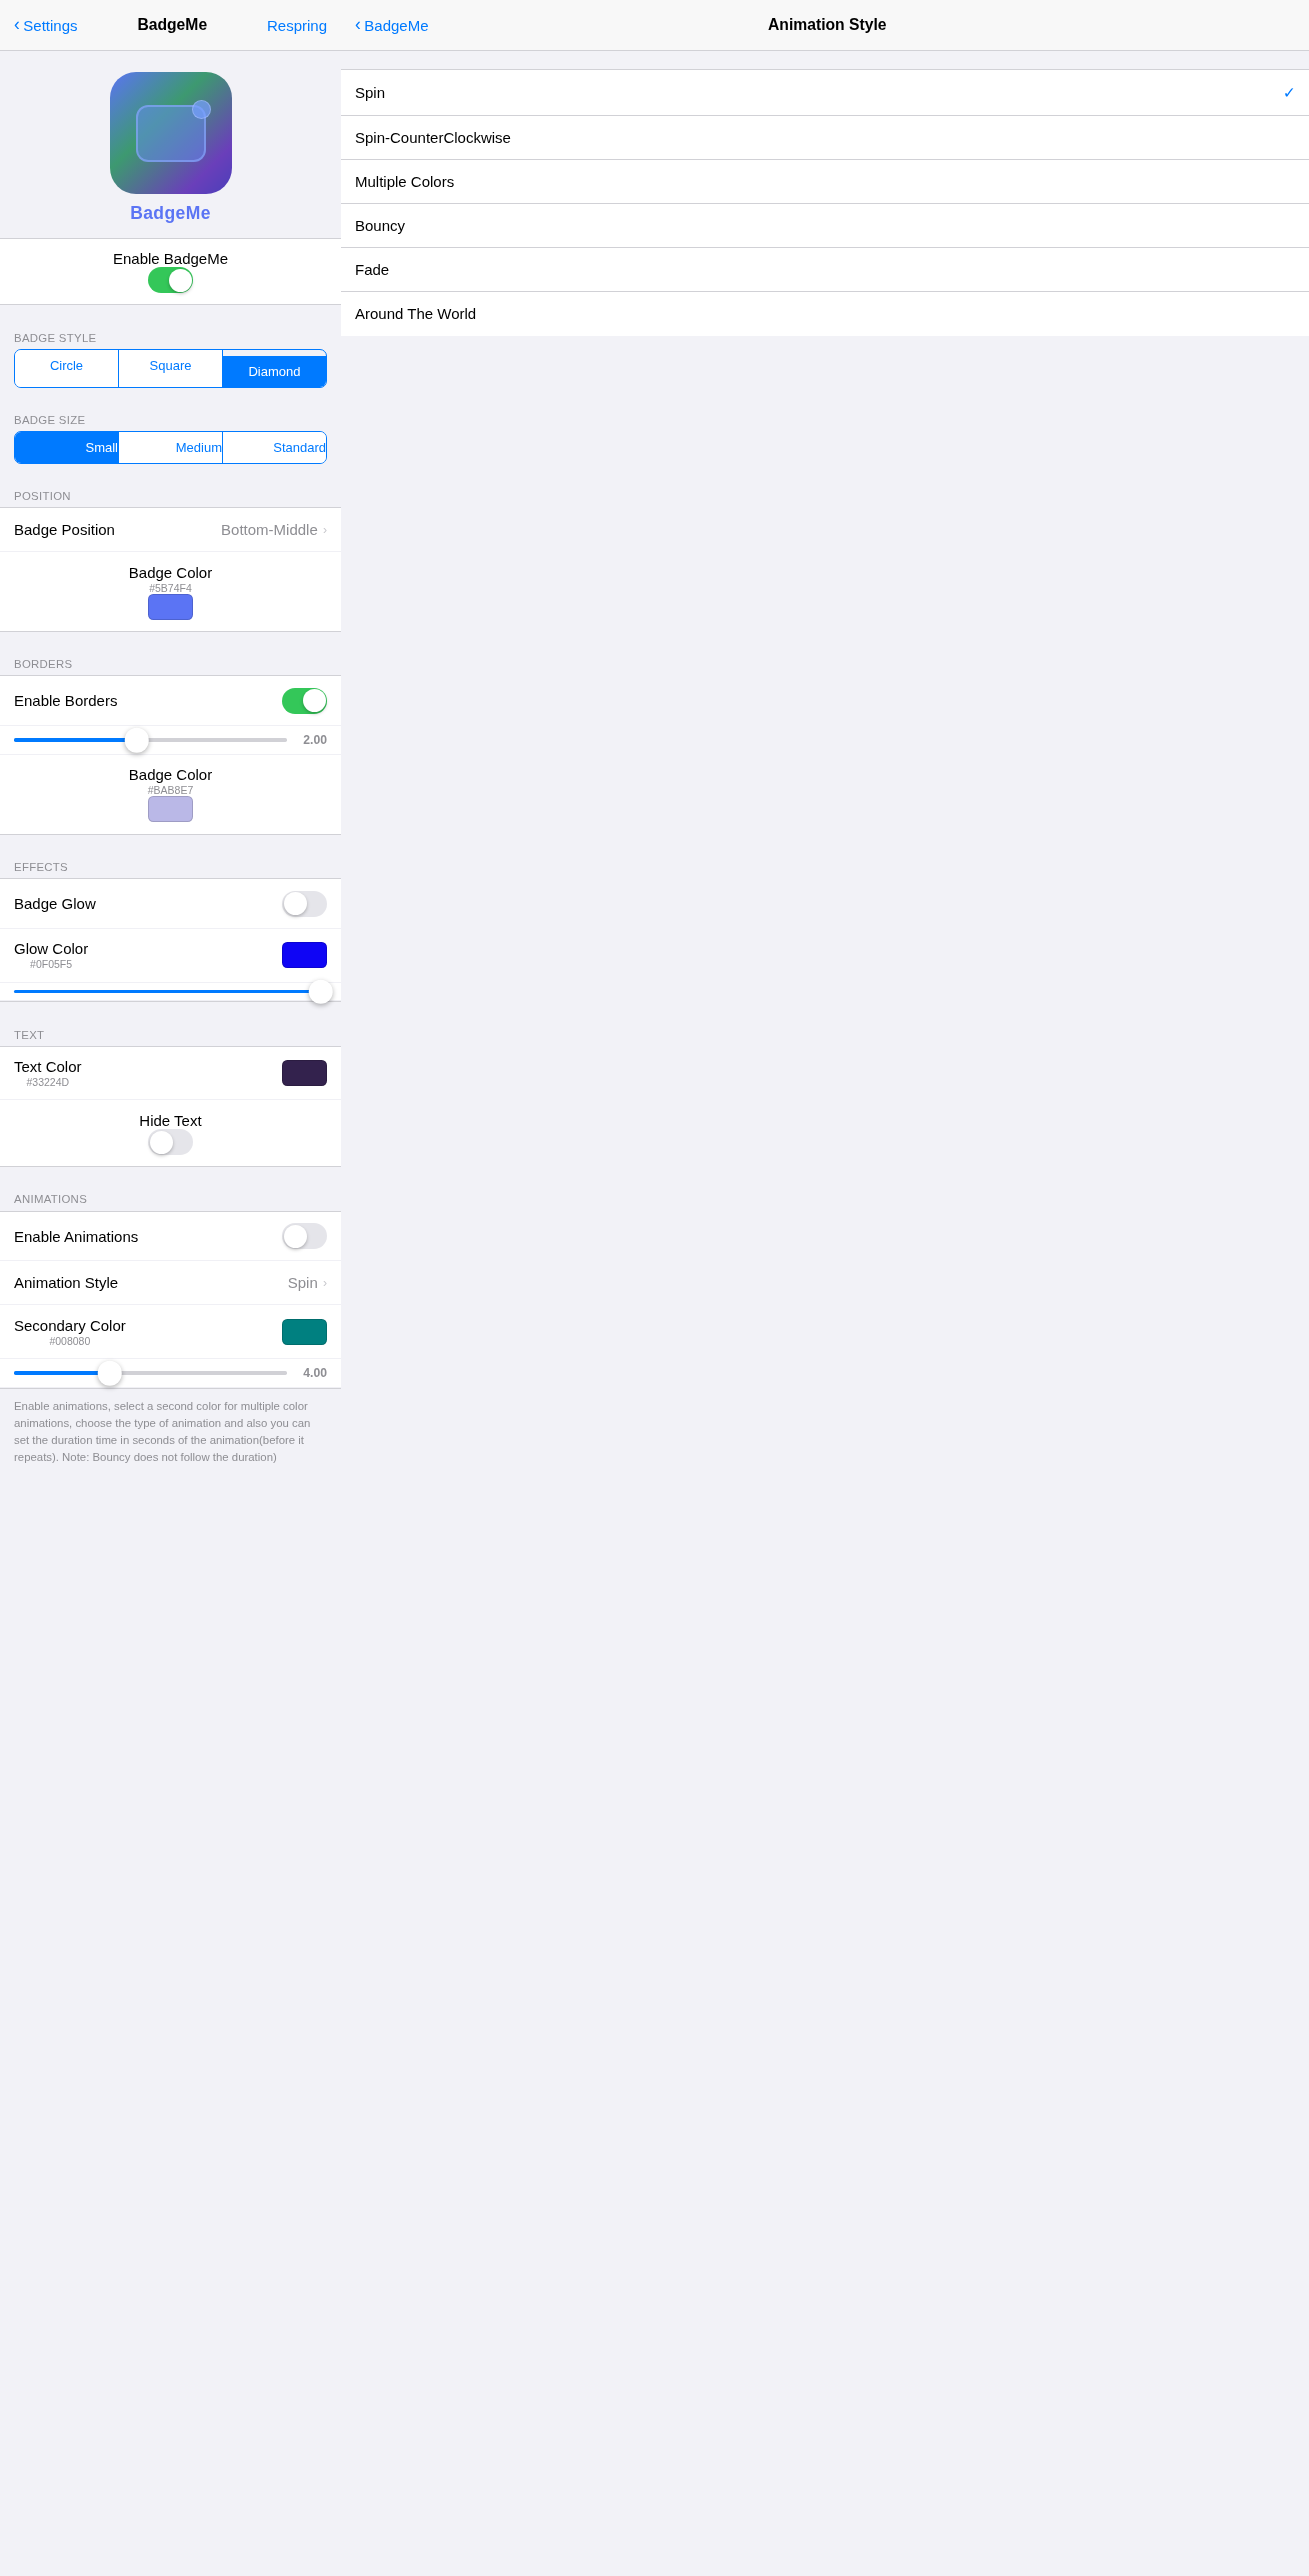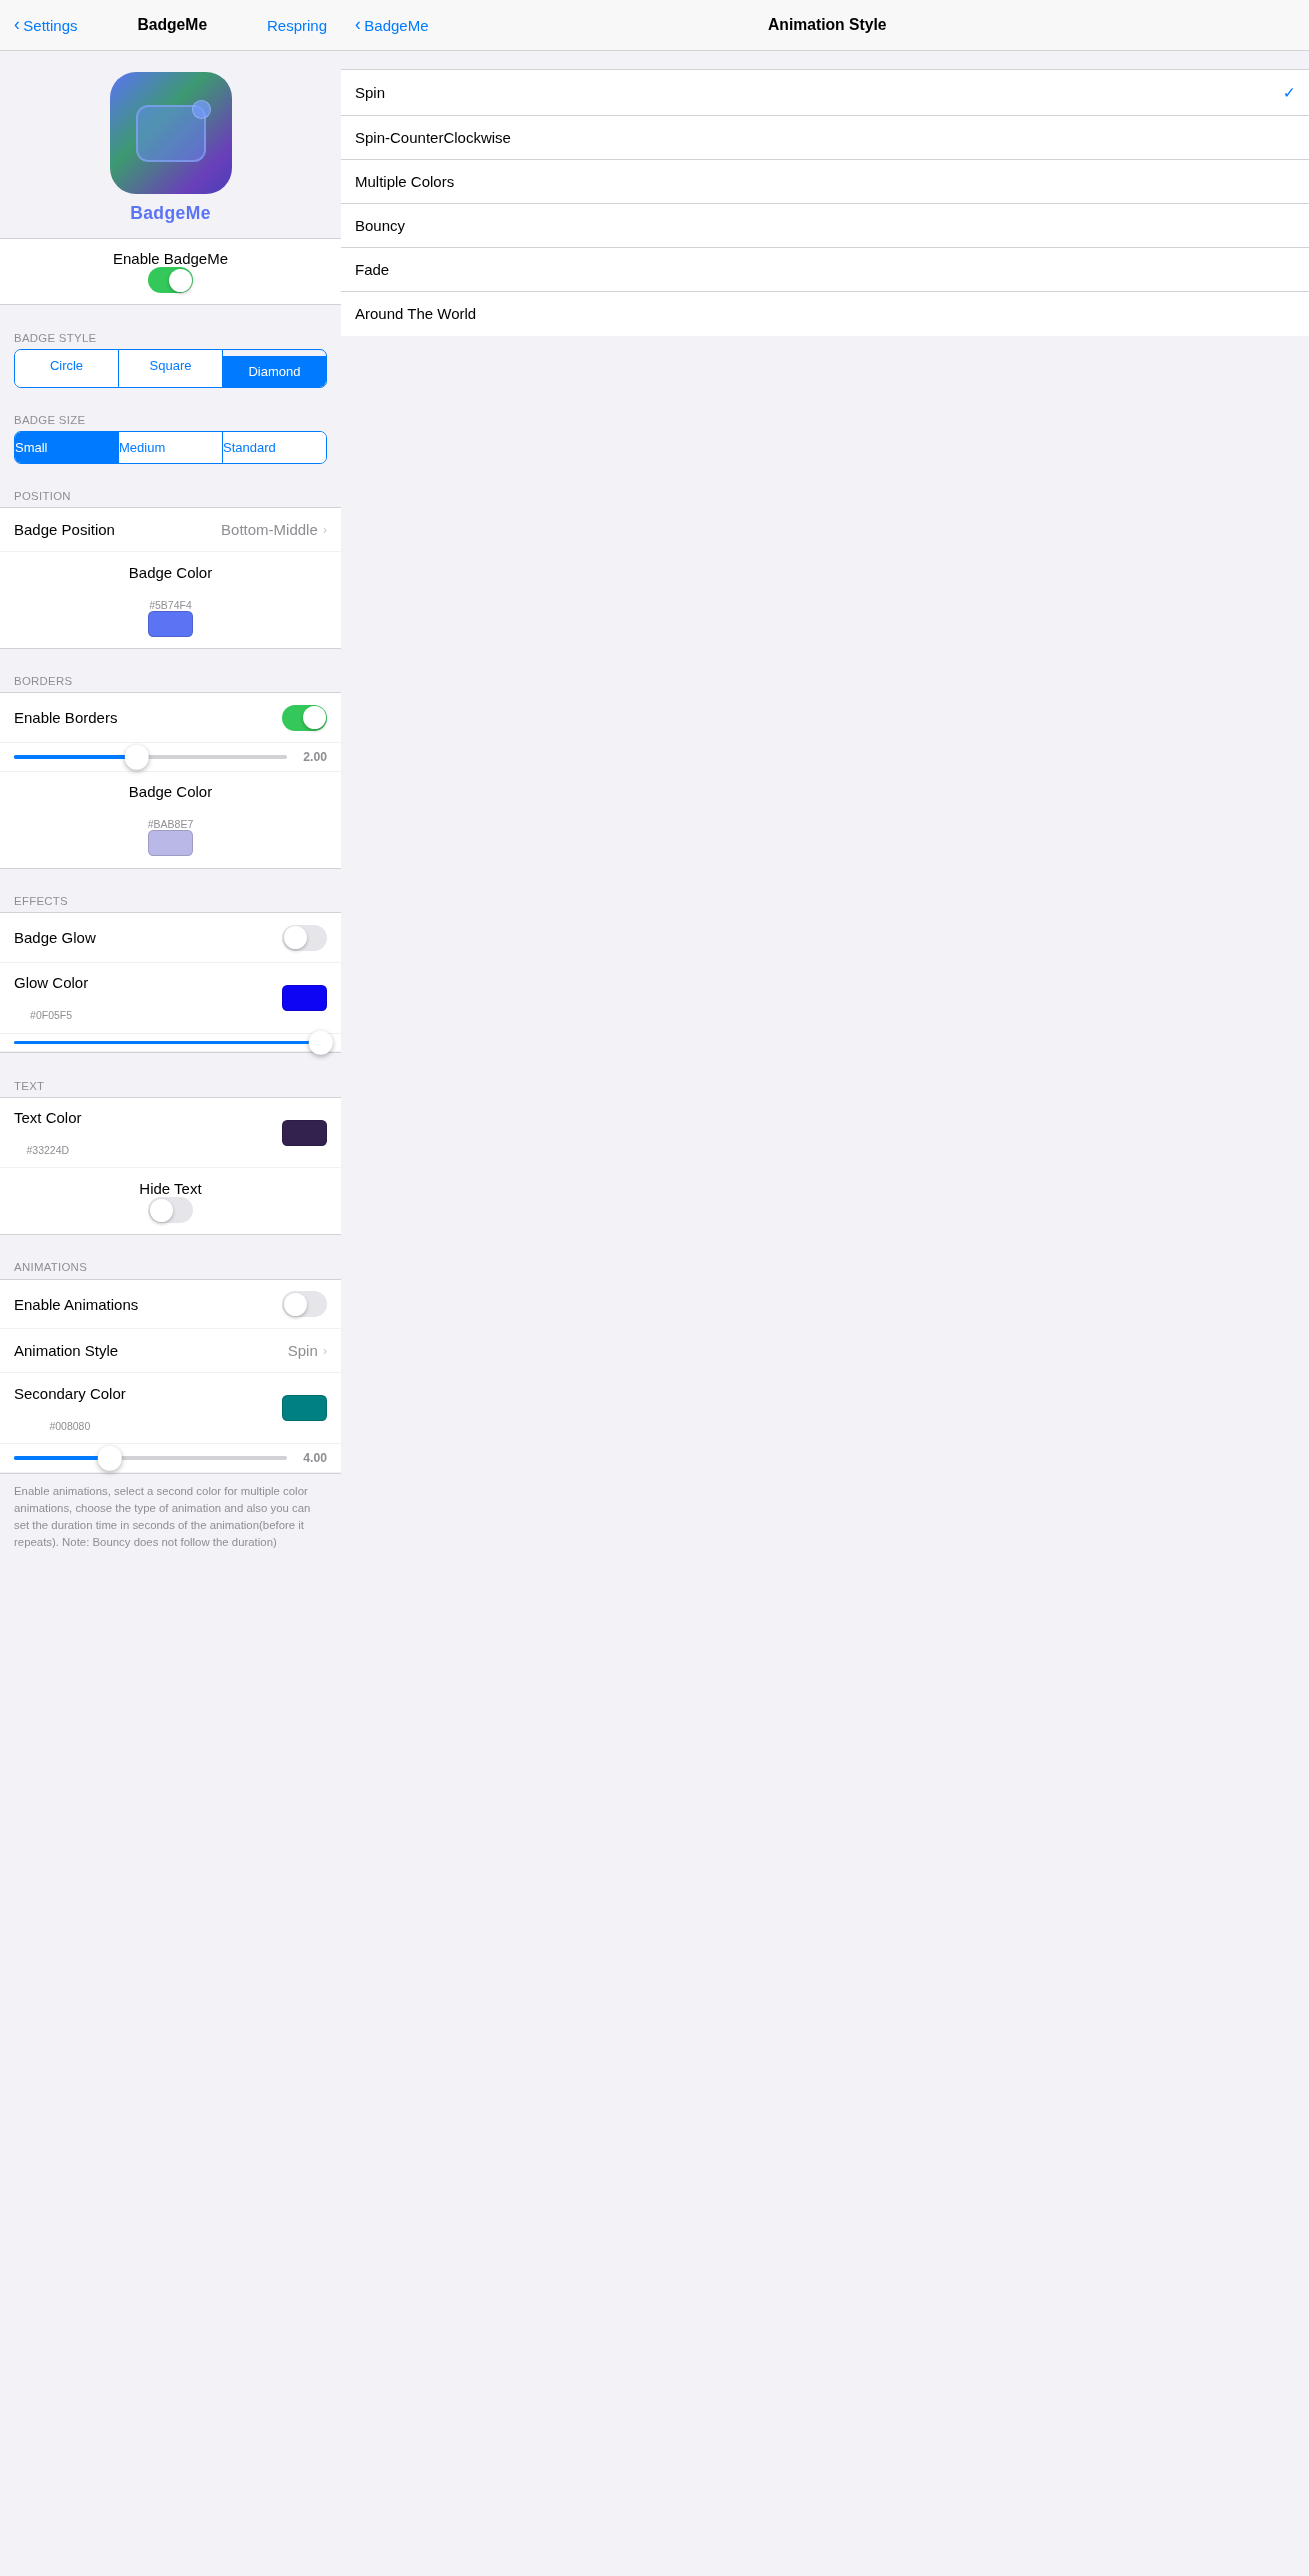--- a/index.html
+++ b/index.html
@@ -138,21 +138,21 @@
       border-bottom: none;
       flex-direction: column;
     }
     .row-label {
       font-size: 15px;
       color: #000;
     }
     .row-sublabel {
       font-size: 10.5px;
       color: #8e8e93;
-      margin-top: 18px;
+      margin-top: 1px;
     }
     .row-left {
       display: flex;
       flex-direction: column;
       align-items: center;
     }
     .row-value {
       display: flex;
       align-items: center;
       gap: 5.2px;
@@ -217,21 +217,21 @@
     .size-segmented {
       display: flex;
       border: 1.3px solid #007aff;
       border-radius: 7px;
       overflow: hidden;
       margin: 0 14px;
     }
     .size-btn {
       flex: 1;
       padding: 7.9px 0;
-      text-align: left;
+      text-align: right;
       font-size: 13px;
       color: #007aff;
       background: #fff;
       cursor: pointer;
       border-right: 1.3px solid #007aff;
     }
     .size-btn:last-child { border-right: none; }
     .size-btn.active {
       background: #007aff;
       color: #fff;

